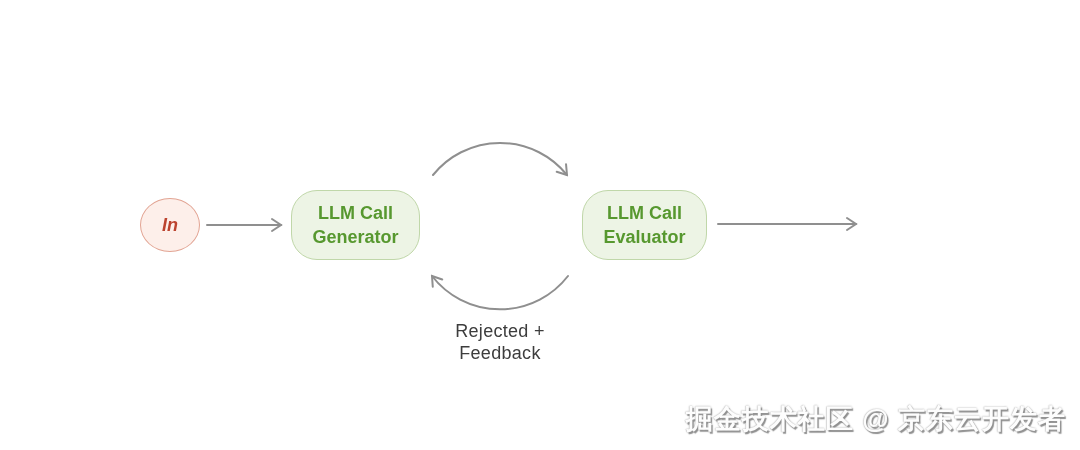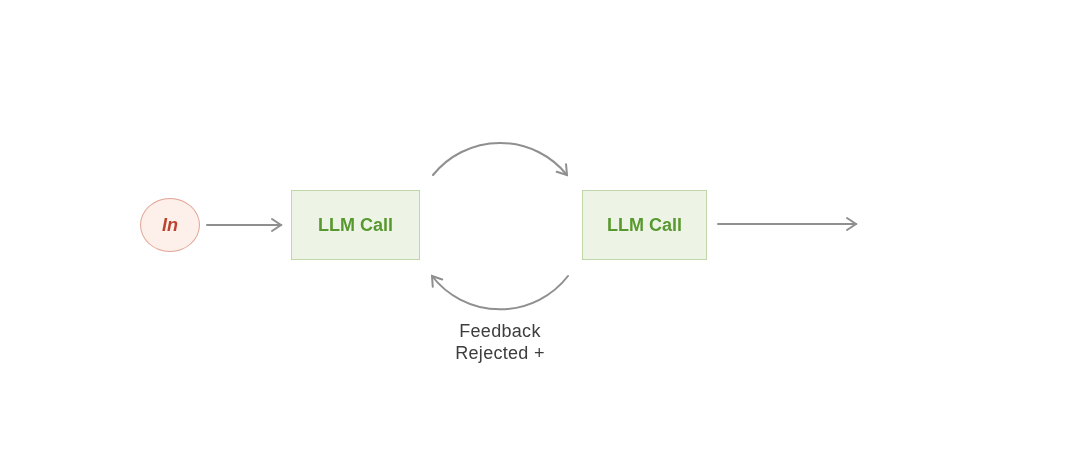--- a/index.html
+++ b/index.html
@@ -23,20 +23,21 @@
   }
   .arrow-layer{position:absolute;left:0;top:0;width:1080px;height:450px;}
   .arrow-layer path{fill:none;stroke:var(--arrow-color);stroke-width:2;stroke-linecap:round;}
   .node{
     position:absolute;
     display:flex;align-items:center;justify-content:center;
     box-sizing:border-box;
     text-align:center;
     font-weight:bold;
     font-size:18px;
+    border-radius:26px;
   }
   .node-pink{
     background:var(--node-pink-bg);
     border:1.5px solid var(--node-pink-border);
     color:var(--node-pink-text);
   }
   .node-green{
     background:var(--node-green-bg);
     border:1px solid var(--node-green-border);
     color:var(--node-green-text);
@@ -86,31 +87,34 @@
     <path d="M 718 224 L 856 224" marker-end="url(#vhead)"></path>
   </svg>
 
   <div class="node node-pink node-in">
     <span>In</span>
   </div>
 
   <div class="node node-green node-generator">
     <div>
       <span>LLM Call</span>
+      <span>Generator</span>
     </div>
   </div>
 
   <div class="node node-green node-evaluator">
     <div>
       <span>LLM Call</span>
+      <span>Evaluator</span>
     </div>
   </div>
 
 
 
 
   <div class="edge-label label-rejected">
+    <span>Rejected +</span>
     <span>Feedback</span>
-    <span>Rejected +</span>
   </div>
 
+  <div class="watermark">掘金技术社区 @ 京东云开发者</div>
 
 </div>
 
 </body></html>

